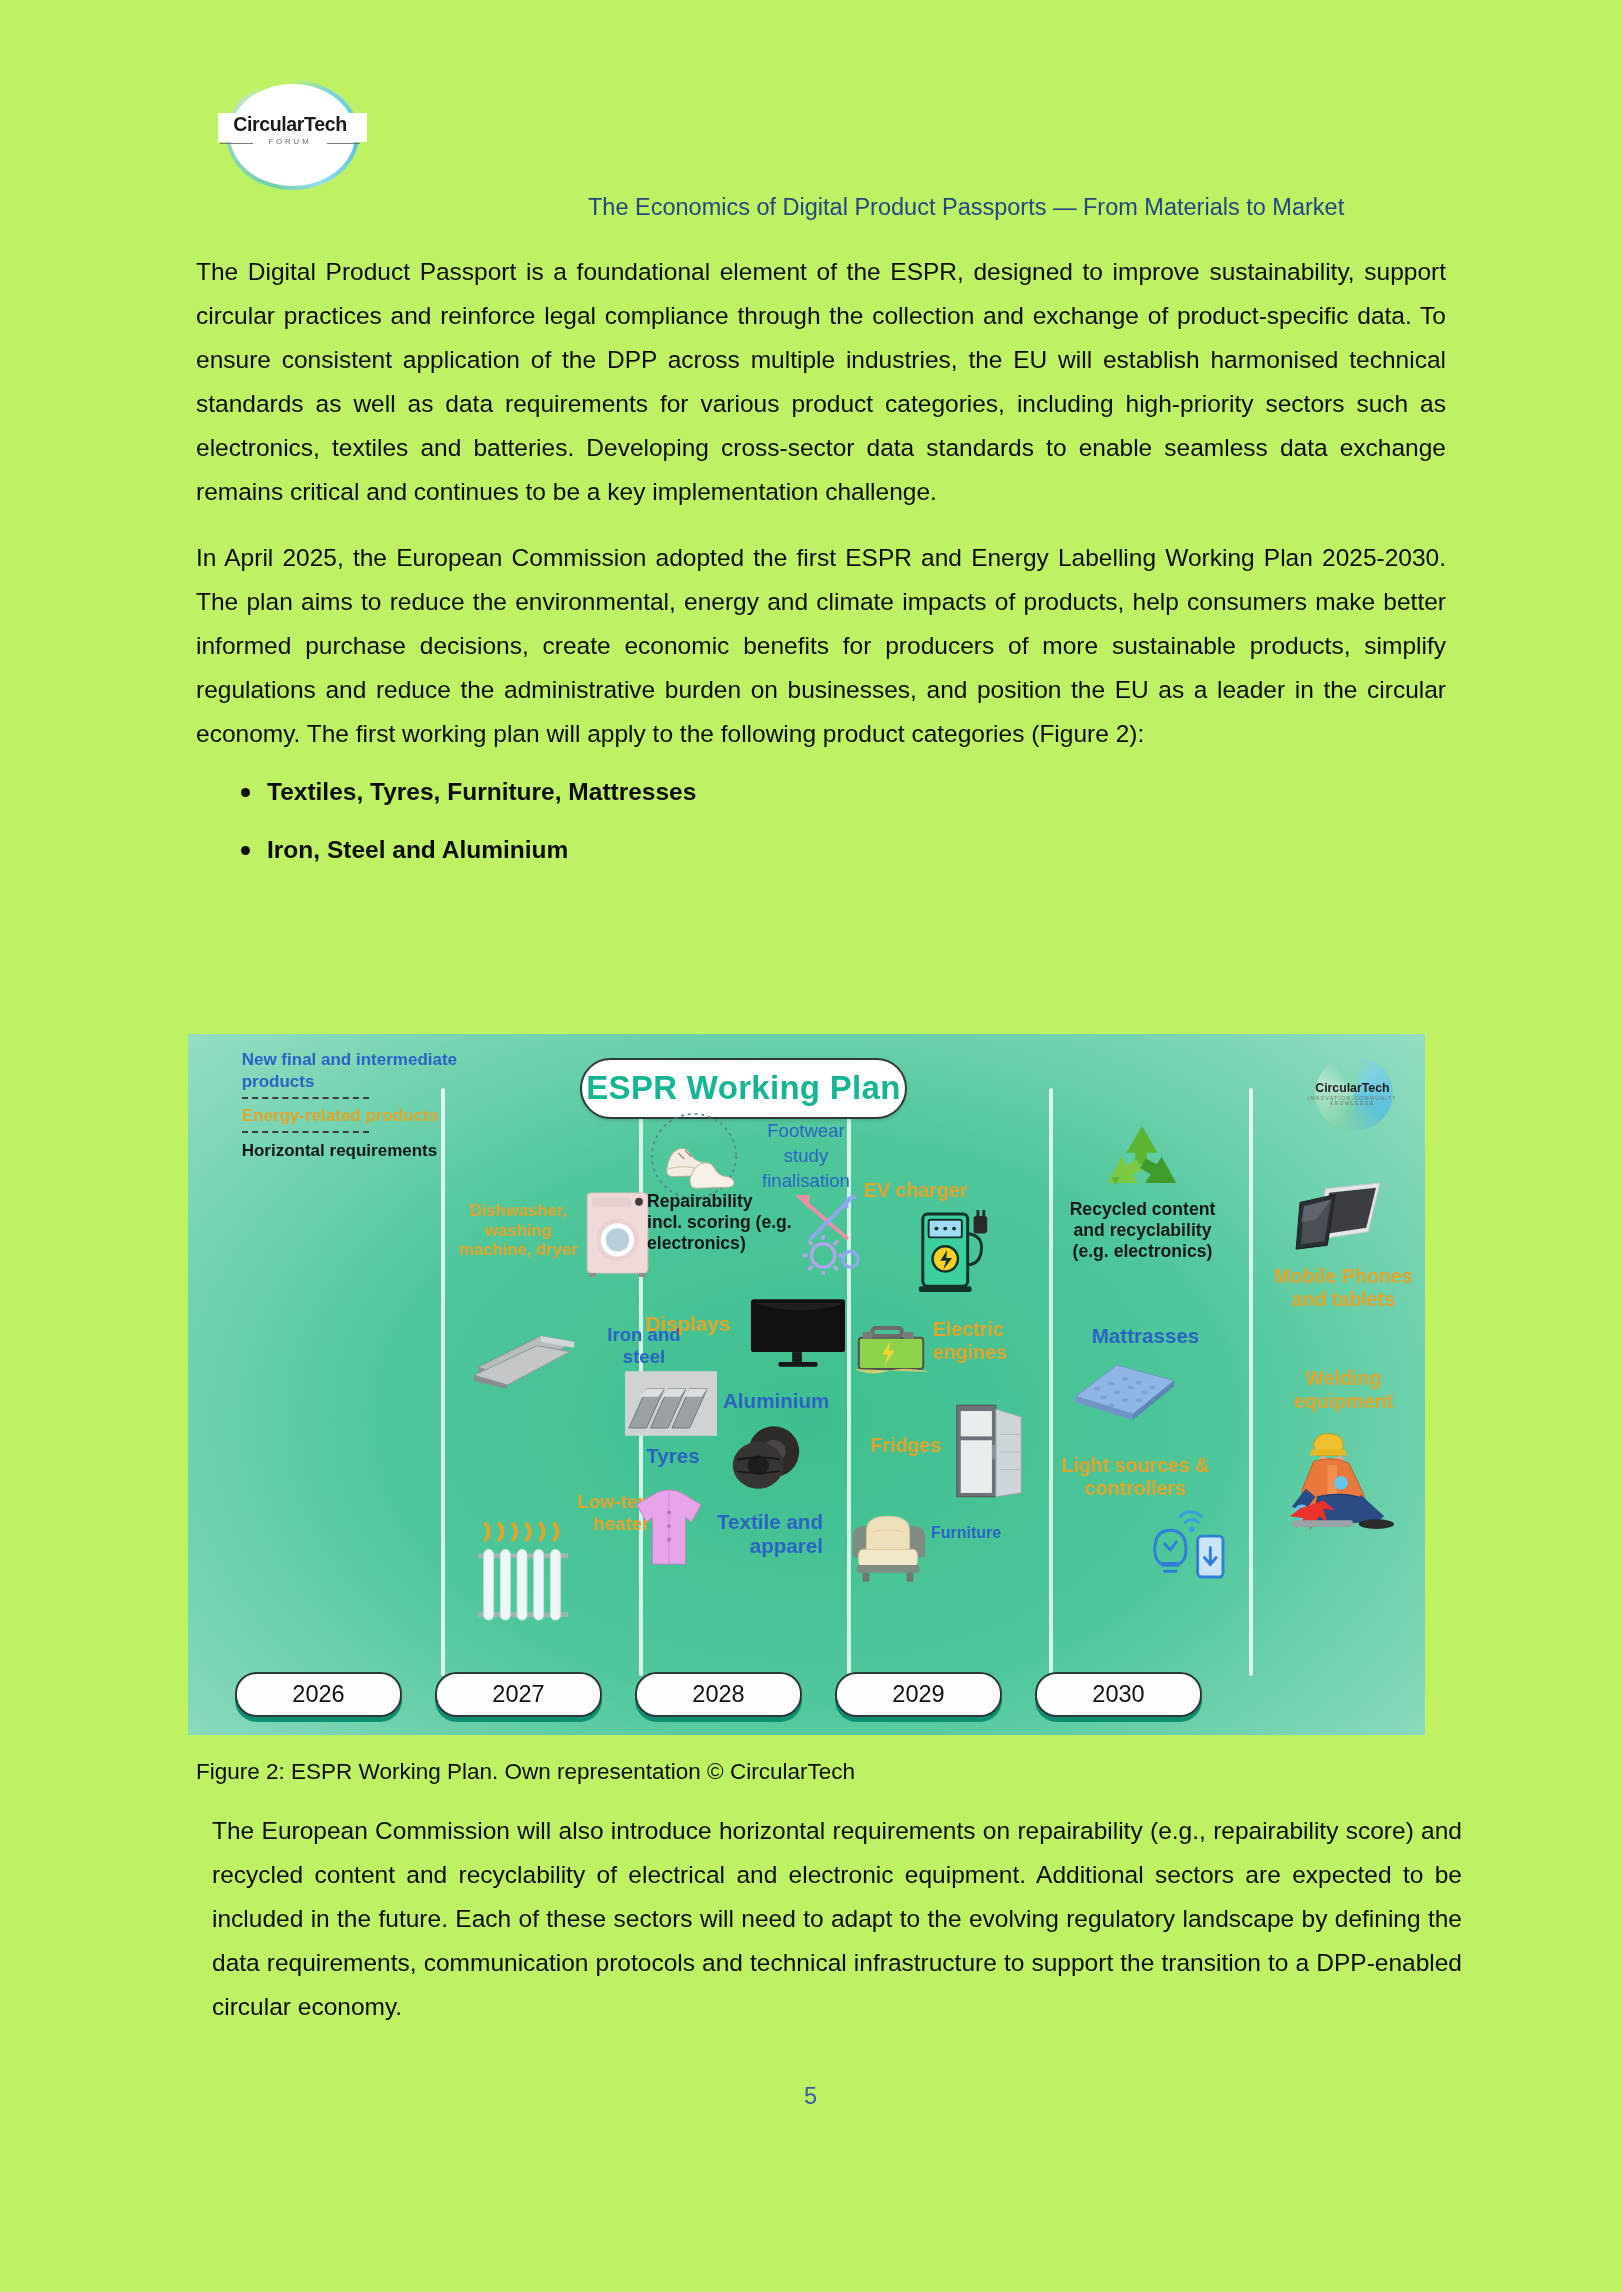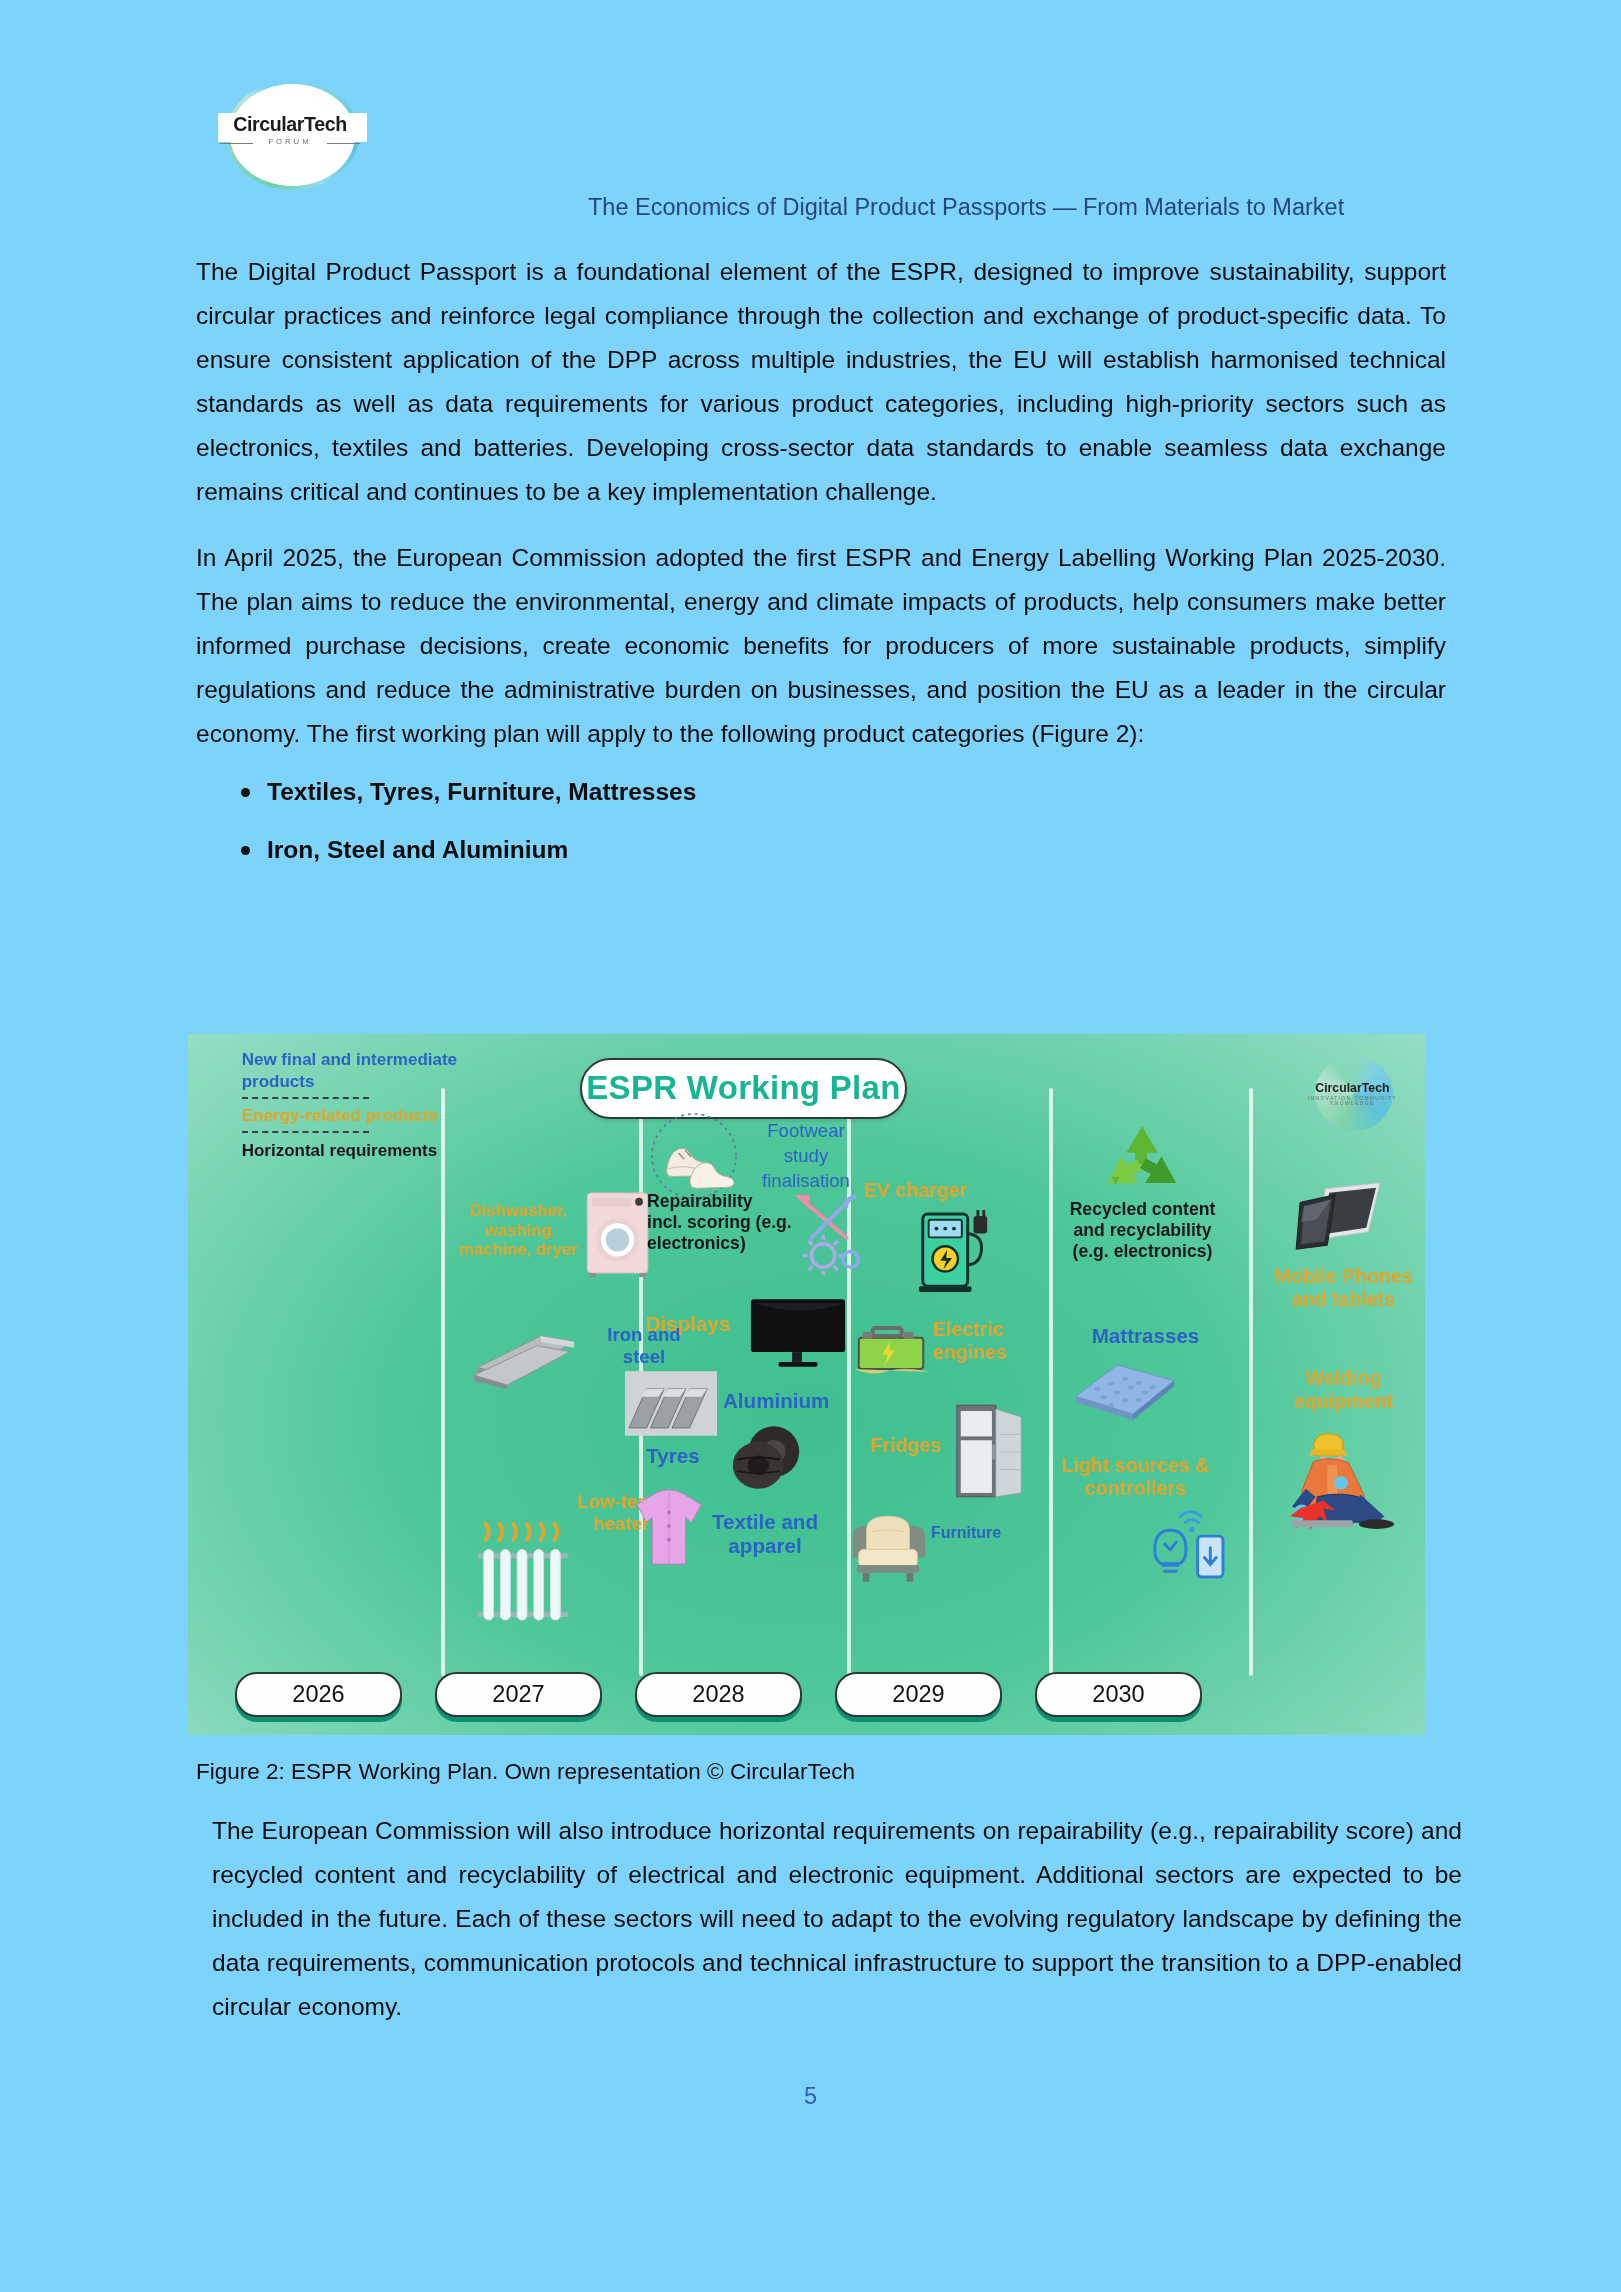--- a/index.html
+++ b/index.html
@@ -3,21 +3,21 @@
 <meta charset="utf-8">
 <style>
   html,body{margin:0;padding:0;}
   body{
     width:1621px;height:2293px;
     background:#ffffff;
     font-family:"Liberation Sans", sans-serif;
     -webkit-font-smoothing:antialiased;
     overflow:hidden;
   }
-  .page{position:relative;width:1621px;height:2293px;background:#7dd3fc;}
+  .page{position:relative;width:1621px;height:2293px;background:#bef264;}
 
   
   .header{position:absolute;left:0;top:76px;width:1621px;height:118px;}
   .logo{position:absolute;left:204px;top:0px;width:172px;height:108px;}
   .logo .ring{position:absolute;left:21.6px;top:3.9px;width:125px;height:102px;border-radius:50%;
     border:4.9px solid transparent;
     background:
       linear-gradient(#fff,#fff) padding-box,
       conic-gradient(from 200deg, #6fd0a8 0deg, #8ed8bc 60deg, #bfe6cf 105deg, rgba(255,255,255,0) 130deg,
         rgba(255,255,255,0) 160deg, #7fd4e0 200deg, #56c3dd 260deg, #93dced 310deg, #6fd0a8 360deg) border-box;
@@ -276,21 +276,21 @@
       </g>
     </svg>
 
     <svg class="art" style="left:443px;top:453px" width="76" height="84" viewBox="0 0 78 86">
       <path d="M26 6 q13 -6 26 0 l20 12 l-10 18 l-6 -5 l0 48 l-34 0 l0 -48 l-6 5 l-10 -18 z" fill="#e6a5e8" stroke="#c67fc9"></path>
       <path d="M39 6 l0 72" stroke="#cf8bd1" fill="none"></path>
       <circle cx="39" cy="26" r="2" fill="#b76fba"></circle>
         <circle cx="39" cy="40" r="2" fill="#b76fba"></circle>
       <circle cx="39" cy="54" r="2" fill="#b76fba"></circle>
     </svg>
-    <div class="item" style="left:519px;top:476px;width:116px;text-align:center;">
+    <div class="item" style="left:519px;top:476px;width:116px;text-align:right;">
       <div class="lbl blue" style="font-size:20.6px">Textile and apparel</div>
     </div>
 
     <div class="item" style="left:676px;top:145px;width:135px;">
       <div class="lbl gold" style="font-size:19.6px">EV charger</div>
     </div>
     <svg class="art" style="left:727px;top:174px" width="80" height="90" viewBox="0 0 82 92">
       <rect x="8" y="6" width="46" height="74" rx="5" fill="#3ccfa0" stroke="#12312a" stroke-width="3"></rect>
       <rect x="14" y="12" width="34" height="18" rx="2" fill="#9fdbf2" stroke="#12312a" stroke-width="2"></rect>
       <g fill="#12312a">

